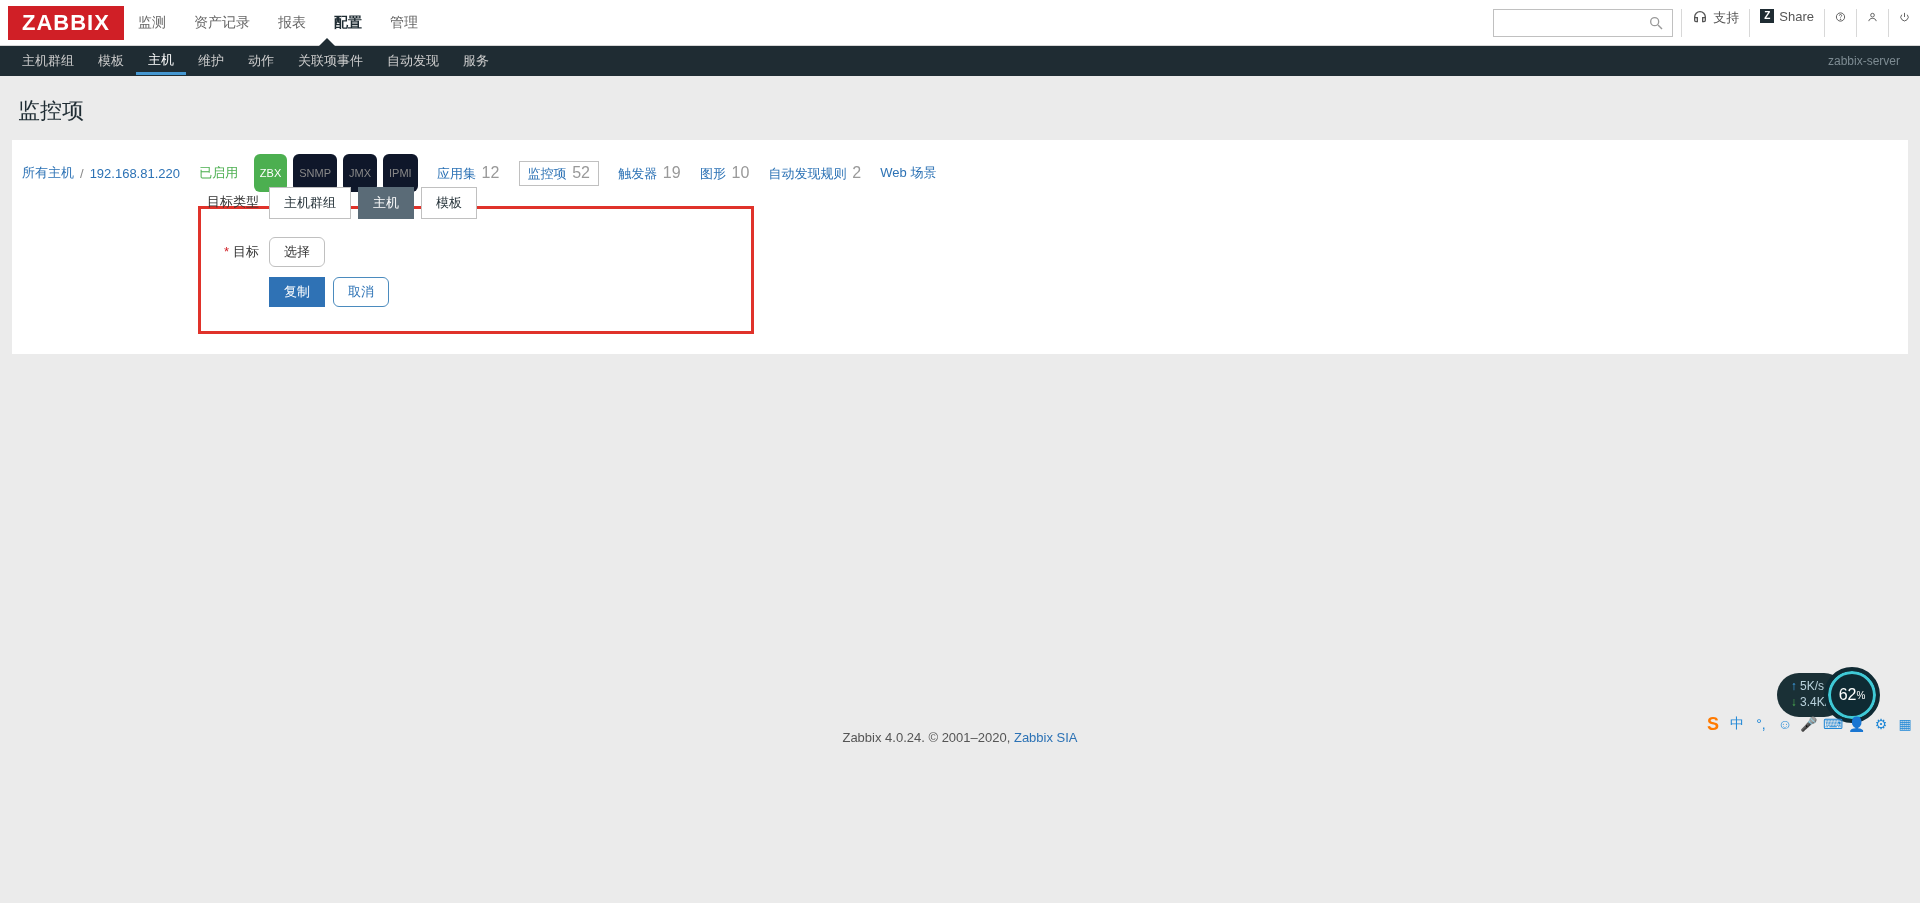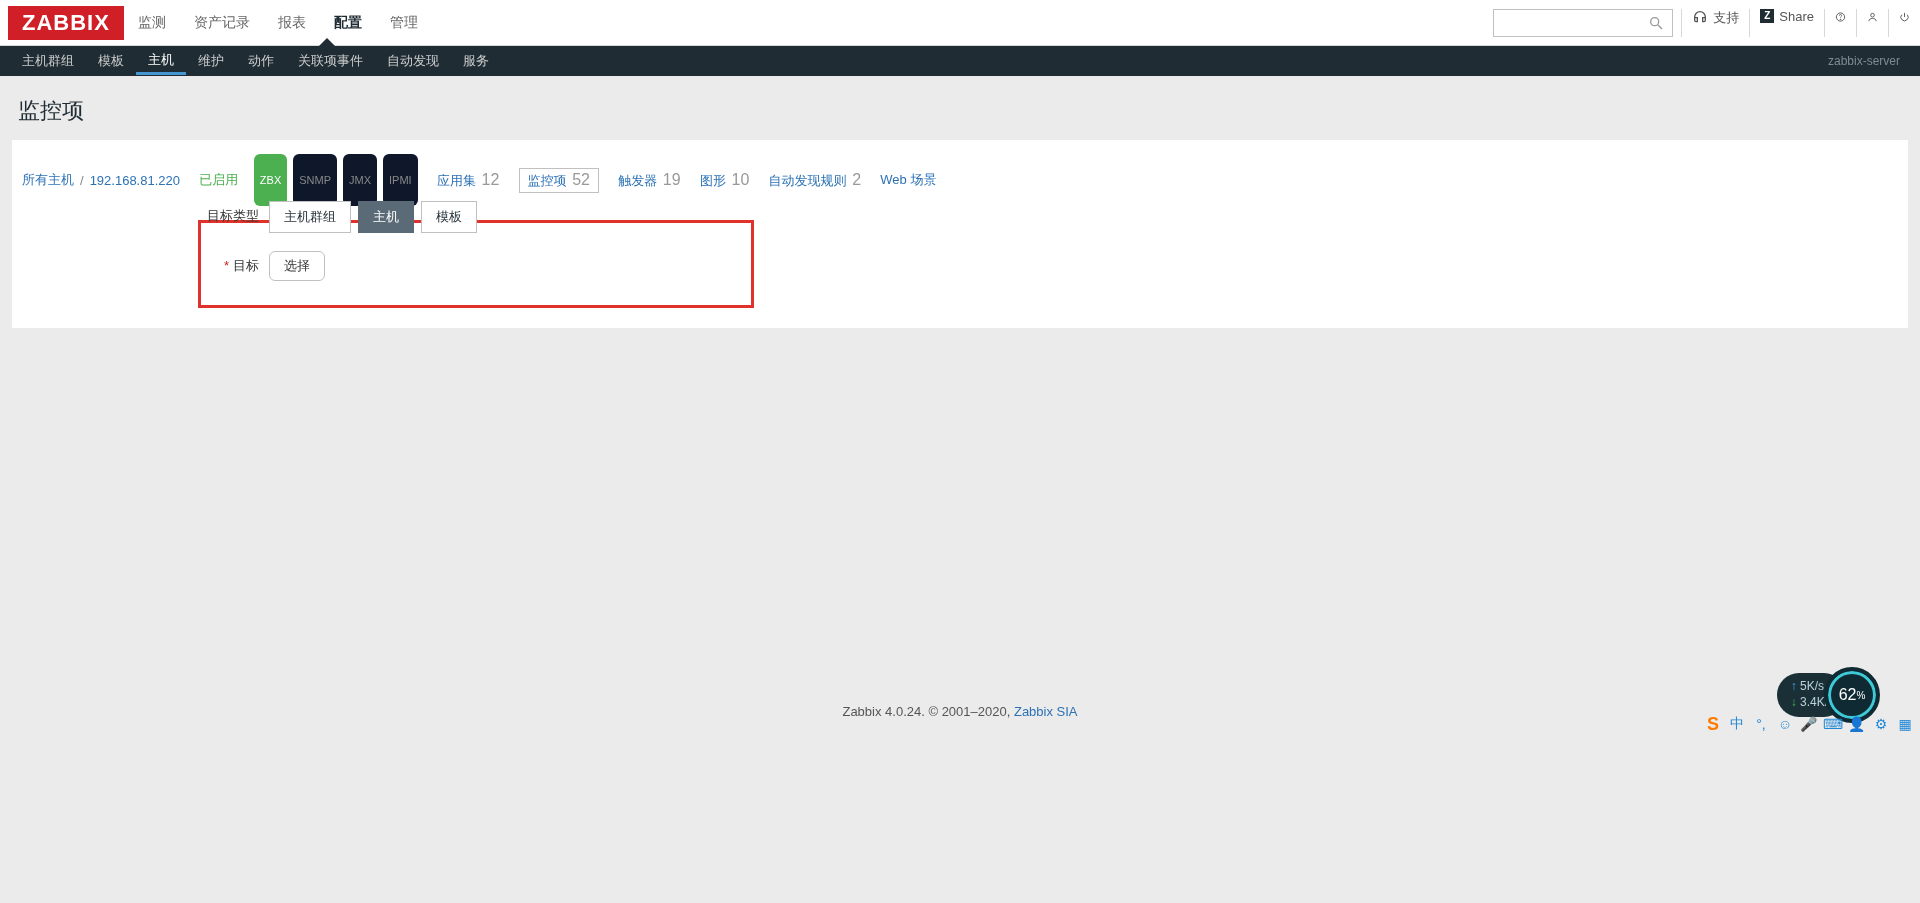--- a/index.html
+++ b/index.html
@@ -29,21 +29,21 @@
 
 
 .content { padding: 12px; }
 .page-title { font-size: 22px; font-weight: normal; margin: 8px 0 14px 6px; color: #1f2c33; }
 
 .card { background: #fff; padding: 10px 0 20px 0; }
 .breadcrumb { display: flex; align-items: center; flex-wrap: wrap; gap: 6px; padding: 4px 10px 14px 10px; font-size: 13px; }
 .bc-link { color: #2c72b5; }
 .bc-sep { color: #888; }
 .bc-enabled { color: #4caf50; }
-.pill { display: inline-block; padding: 20px 6px; font-size: 11px; color: #fff; background: #999; border-radius: 6px; }
+.pill { display: inline-block; padding: 13px 6px; font-size: 11px; color: #fff; background: #999; border-radius: 6px; }
 .pill.zbx { background: #4caf50; }
 .pill.dim { background: #0f172a; color: #888; }
 .count { color: #999; font-size: 16px; margin-left: 2px; }
 .bc-item-active { border: 1px solid #c0c0c0; padding: 2px 8px; color: #2c72b5; }
 
 .form-area { border: 3px solid #e0322a; margin: 0 auto 0 186px; width: 556px; padding: 14px 0 14px 0; position: relative; }
 .form-area-inner { margin-left: -186px; }
 
 .form-row { display: flex; align-items: flex-start; margin-bottom: 10px; }
 .form-label { width: 254px; text-align: right; padding-right: 10px; padding-top: 6px; font-size: 13px; color: #333; }
@@ -184,20 +184,27 @@
           </div>
         </div>
 
         <div class="form-row">
           <div class="form-label"><span class="req">*</span><span>目标</span></div>
           <div class="form-value">
             <button class="btn btn-secondary" style="border-color:#c0c0c0; color:#333;">选择</button>
           </div>
         </div>
 
+        <div class="form-row">
+          <div class="form-label"></div>
+          <div class="form-value">
+            <button class="btn btn-primary">复制</button>
+            <button class="btn btn-secondary">取消</button>
+          </div>
+        </div>
 
       </div>
     </div>
 
   </div>
 </div>
 
 <div class="footer">
   <span>Zabbix 4.0.24. © 2001–2020, </span><a href="#">Zabbix SIA</a>
 </div>

